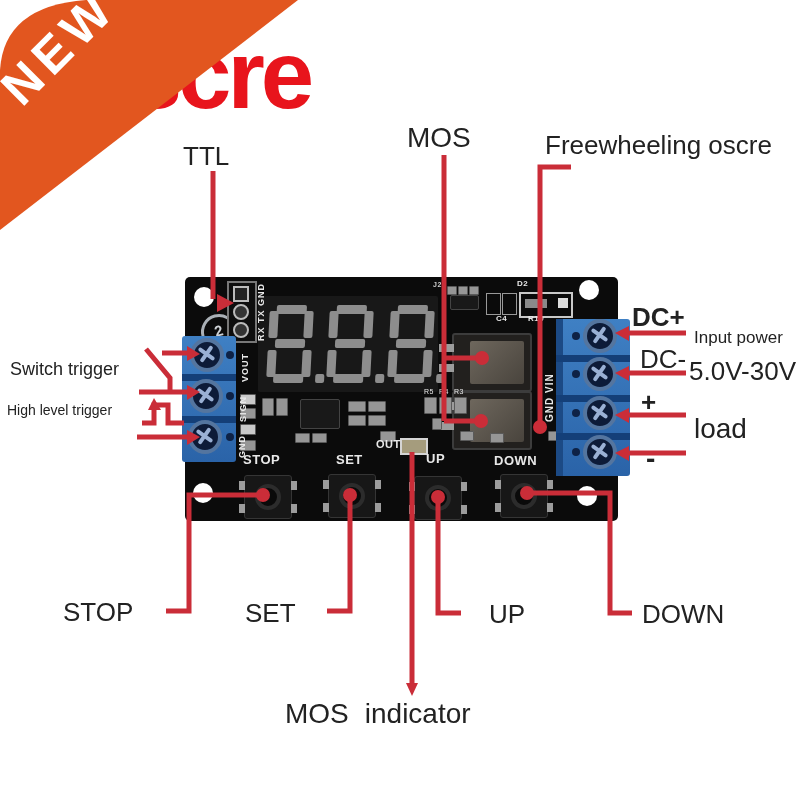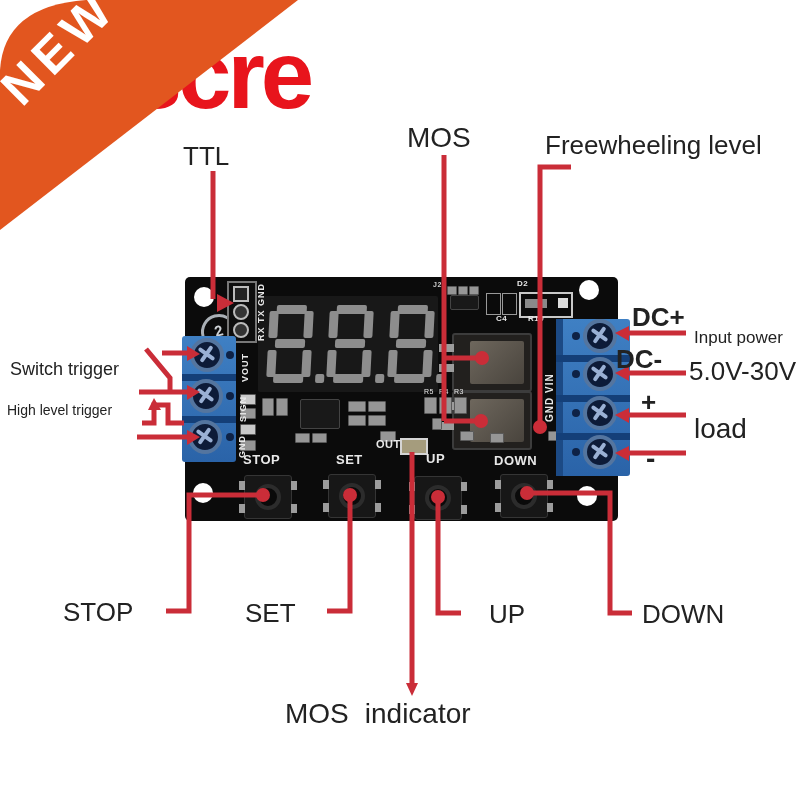--- a/index.html
+++ b/index.html
@@ -322,26 +322,26 @@
       </g>
       <g>
         <path d="M412,452 V686"></path>
           <polygon points="406,683 418,683 412,696" fill="#ca2d38" stroke="none"></polygon>
       </g>
     </g>
   </svg>
 
   <div class="lbl" style="left:183px;top:141px">TTL</div>
   <div class="lbl" style="left:407px;top:122px;font-size:28px">MOS</div>
-  <div class="lbl" style="left:545px;top:130px">Freewheeling level</div>
+  <div class="lbl" style="left:545px;top:130px">Freewheeling oscre</div>
   <div class="lbl" style="left:10px;top:359px;font-size:18px">Switch trigger</div>
   <div class="lbl" style="left:7px;top:402px;font-size:14px">High level trigger</div>
   <div class="lbl" style="left:632px;top:302px;font-size:26px;font-weight:700">DC+</div>
   <div class="lbl" style="left:694px;top:328px;font-size:17px">Input power</div>
-  <div class="lbl" style="left:616px;top:344px;font-size:26px;font-weight:700">DC-</div>
+  <div class="lbl" style="left:640px;top:344px;font-size:26px;font-weight:400">DC-</div>
   <div class="lbl" style="left:689px;top:356px;font-size:26px">5.0V-30V</div>
   <div class="lbl" style="left:641px;top:387px;font-size:26px;font-weight:700">+</div>
   <div class="lbl" style="left:694px;top:413px;font-size:28px">load</div>
   <div class="lbl" style="left:646px;top:443px;font-size:28px;font-weight:700">-</div>
   <div class="lbl" style="left:63px;top:597px">STOP</div>
   <div class="lbl" style="left:245px;top:598px">SET</div>
   <div class="lbl" style="left:489px;top:599px">UP</div>
   <div class="lbl" style="left:642px;top:599px">DOWN</div>
   <div class="lbl" style="left:285px;top:698px;font-size:28px">
     <span>MOS</span><span style="display:inline-block;width:16px"></span><span>indicator</span>

